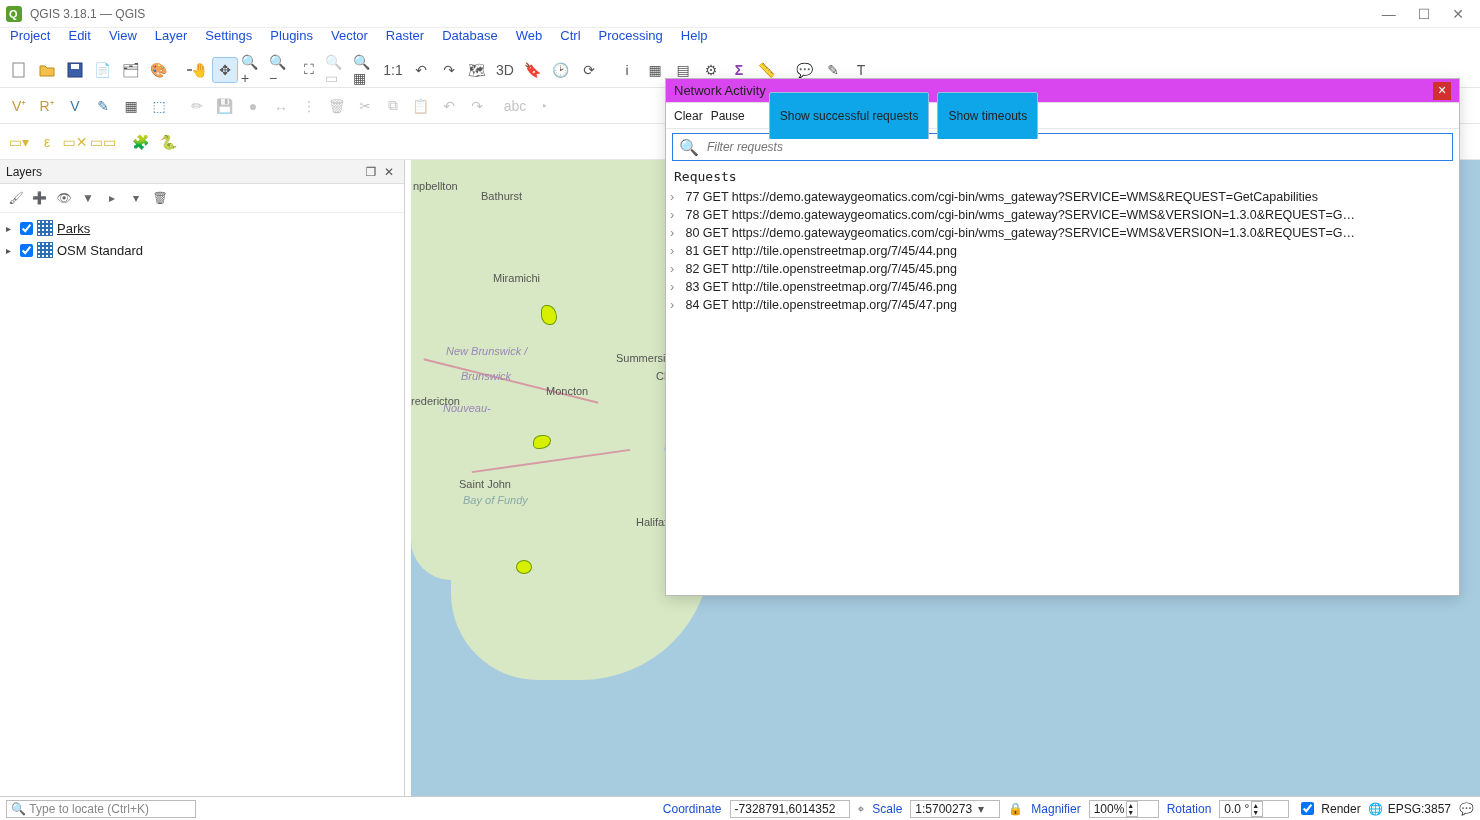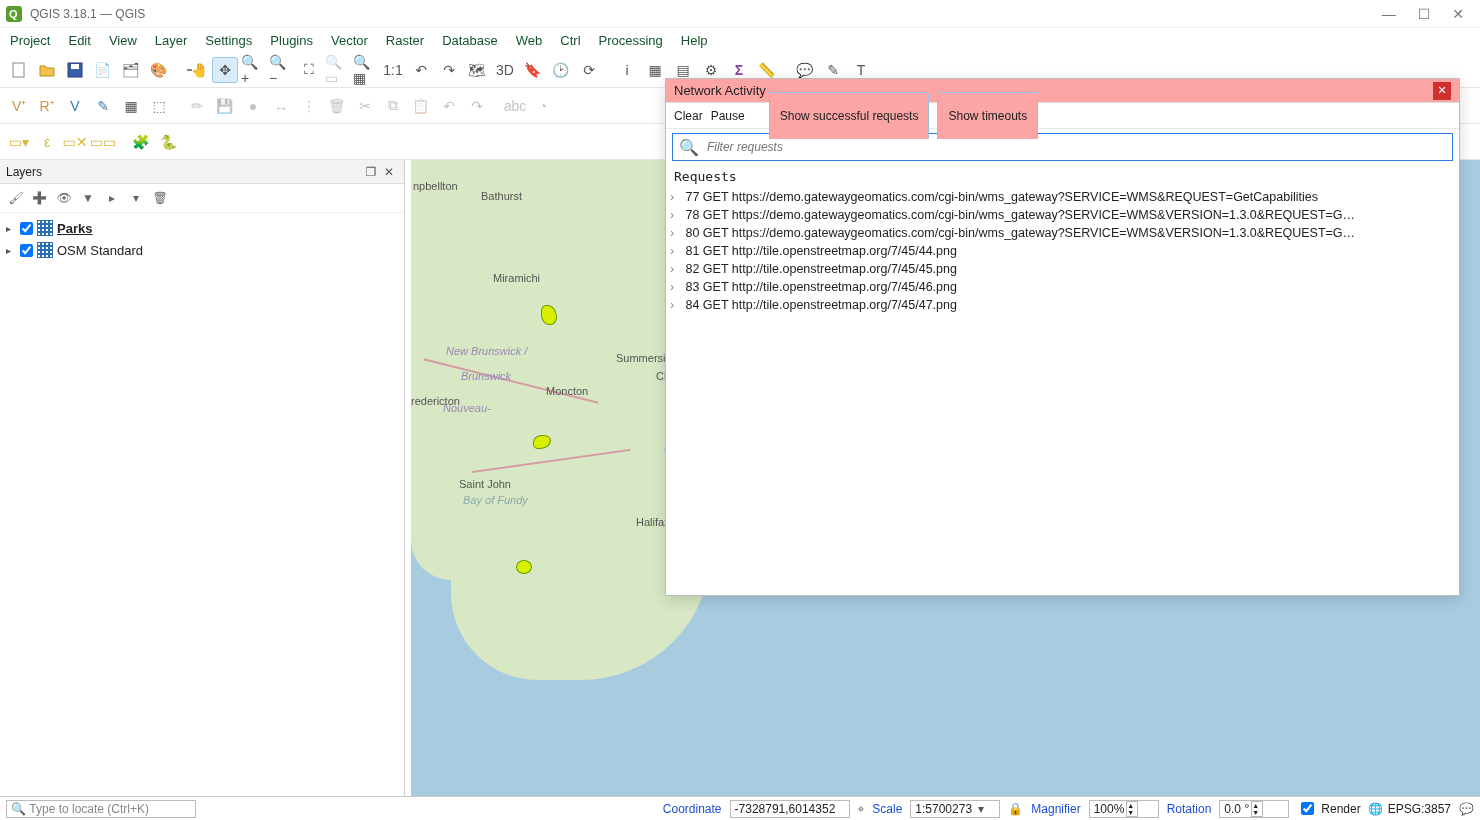--- a/index.html
+++ b/index.html
@@ -5,21 +5,21 @@
   * { box-sizing: border-box; font-family: "Segoe UI", Tahoma, sans-serif; }
   html,body { margin:0; padding:0; width:1480px; height:820px; overflow:hidden; background:#fff; color:#222;}
   
   .titlebar { height:28px; display:flex; align-items:center; padding:0 6px; background:#fff; border-bottom:1px solid #eee;}
   .titlebar .qicon { width:16px; height:16px; background:#5a9e2e; border-radius:3px; margin-right:8px; position:relative;}
   .titlebar .qicon::after{content:"Q"; color:#fff; font:bold 11px/16px sans-serif; position:absolute; left:3px;}
   .titlebar .title { color:#666; font-size:12px; }
   .winbtns { margin-left:auto; display:flex; gap:22px; padding-right:10px;}
   .winbtns span { font-size:14px; color:#777;}
   
-  .menubar { height:24px; display:flex; align-items:center; gap:18px; padding:0 10px; font-size:13px; color:#14532d;}
+  .menubar { height:24px; display:flex; align-items:flex-start; gap:18px; padding:0 10px; font-size:13px; color:#1d4ed8;}
   .menubar span{cursor:default;}
   
   .toolstrip { display:flex; align-items:center; gap:2px; padding:3px 6px; border-bottom:1px solid #e6e6e6;}
   .tool { width:26px; height:26px; border:1px solid transparent; border-radius:3px; display:flex; align-items:center; justify-content:center; font-size:14px; color:#555;}
   .tool.sep { width:8px; border:none; }
   .tool.active { background:#d9ecfb; border-color:#9cc7ea;}
   .tool.disabled { opacity:.35;}
   svg{display:block;}
   
   
@@ -30,33 +30,33 @@
   .layers-h .lbl{flex:1;}
   .layers-h .pbtn{width:18px;text-align:center;color:#555;}
   .layer-tb { display:flex; gap:4px; padding:4px 6px; border-bottom:1px solid #eee;}
   .layer-tb .mini{width:20px;height:20px;font-size:12px;display:flex;align-items:center;justify-content:center;color:#666;}
   .tree { padding:4px 6px; font-size:13px;}
   .treeitem{display:flex;align-items:center;gap:4px; height:22px;}
   .treeitem .chev{width:10px;color:#555;font-size:10px;}
   .treeitem input{margin:0;}
   .swatch{width:16px;height:16px;background:#2b6fb5;background-image:radial-gradient(#fff 1px,transparent 1px);background-size:4px 4px;}
   .treeitem .lab{font-weight:400;}
-  .treeitem.active .lab{font-weight:700;text-decoration:underline;}
+  .treeitem.active .lab{font-weight:400;text-decoration:underline;}
   
   .mapwrap{flex:1;position:relative;background:#a7cce0;overflow:hidden;}
   .land{position:absolute;background:#d8e8c4;}
   .park{position:absolute;background:#d8f000;border:1px solid #6a9a00;}
   .road{position:absolute;background:#d59aa5;height:2px;}
   .citylabel{position:absolute;font:11px sans-serif;color:#555;}
   
   .netpanel{position:absolute;left:665px;top:78px;width:795px;height:518px;background:#fff;border:1px solid #bbb;box-shadow:0 4px 14px rgba(0,0,0,.15);}
-  .netpanel .hdr{height:24px;background:#fca5a5;border-bottom:1px solid #ddd;display:flex;align-items:center;padding:0 8px;font-size:13px;}
+  .netpanel .hdr{height:24px;background:#d946ef;border-bottom:1px solid #ddd;display:flex;align-items:center;padding:0 8px;font-size:13px;}
   .netpanel .hdr .x{margin-left:auto;width:18px;height:18px;background:#d03030;color:#fff;display:flex;align-items:center;justify-content:center;font-size:11px;}
   .nettool{height:26px;display:flex;align-items:center;gap:8px;padding:0 8px;border-bottom:1px solid #e8e8e8;font-size:12px;}
-  .togglebtn{padding:16px 10px;border:1px solid #9bbbe0;background:#fca5a5;border-radius:2px;font-size:12px;}
+  .togglebtn{padding:16px 10px;border:1px solid #9bbbe0;background:#0ea5e9;border-radius:2px;font-size:12px;}
   .filterrow{height:28px;border:1px solid #2a7de1;margin:4px 6px;display:flex;align-items:center;padding:0 6px;gap:6px;}
   .filterrow input{border:none;outline:none;flex:1;font-size:12px;font-style:italic;color:#3b82f6;}
   .reqhdr{padding:4px 8px;font:13px monospace;}
   .reqlist{padding:0 4px;font:12.5px/18px Consolas,monospace;}
   .reqrow{white-space:nowrap;overflow:hidden;text-overflow:ellipsis;}
   .reqrow .ar{color:#888;display:inline-block;width:12px;}
   
   .status{position:absolute;left:0;right:0;bottom:0;height:24px;border-top:1px solid #ccc;background:#fff;display:flex;align-items:center;font-size:12px;gap:8px;padding:0 6px;}
   .status .loc{border:1px solid #bbb;height:18px;width:190px;padding:0 4px;display:flex;align-items:center;color:#888;}
   .status .spacer{flex:1;}

